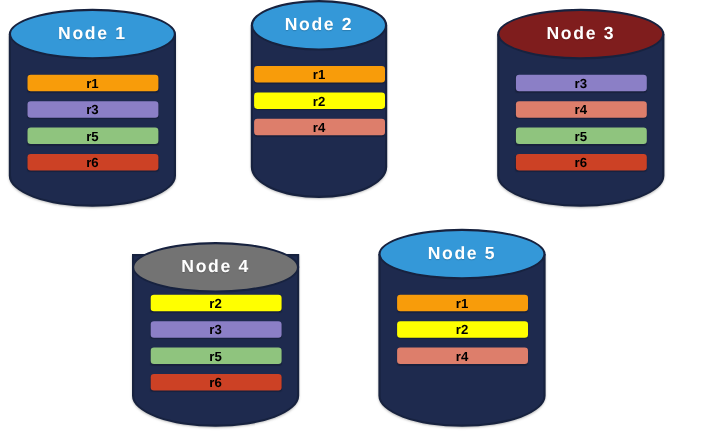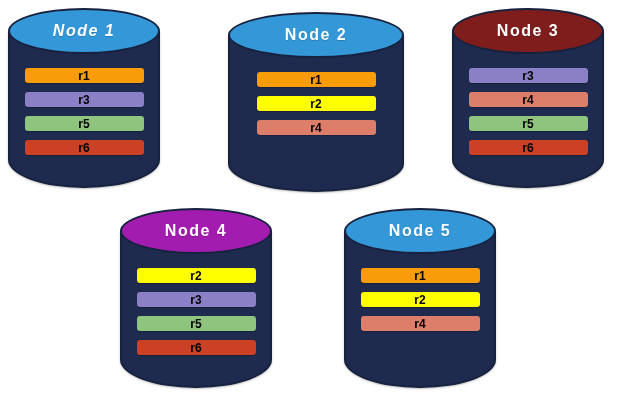--- a/index.html
+++ b/index.html
@@ -84,39 +84,39 @@
     box-shadow: 0 1px 1px rgba(0,0,0,0.22);
   }
   .replica-bar:last-child { margin-bottom: 0; }
 </style>
 </head>
 <body style="background: rgb(255, 255, 255);">
 
 <div id="canvas">
     <div class="node" style="left: 8px; top: 8px; width: 152px; height: 180px;">
       <div class="cyl-body" style="top: 23px; height: 157px; background: rgb(30, 42, 78); border-color: rgb(23, 34, 63);"></div>
-      <div class="cyl-top" style="top: 0px; height: 46px; background: rgb(52, 152, 216); border-color: rgb(23, 34, 63); font-style: italic;">
+      <div class="cyl-top" style="top: 0px; height: 46px; background: rgb(52, 152, 216); border-color: rgb(23, 34, 63);">
         <span class="node-label" style="color: rgb(255, 255, 255);">Node  1</span>
       </div>
       <div class="replica-stack" style="top: 60px;">
         <div class="replica-bar" style="background: rgb(248, 156, 10); width: 119px;">
           <span style="color: rgb(0, 0, 0);">r1</span>
         </div>
         <div class="replica-bar" style="background: rgb(139, 127, 198); width: 119px;">
           <span style="color: rgb(0, 0, 0);">r3</span>
         </div>
         <div class="replica-bar" style="background: rgb(143, 196, 126); width: 119px;">
           <span style="color: rgb(0, 0, 0);">r5</span>
         </div>
         <div class="replica-bar" style="background: rgb(204, 65, 37); width: 119px;">
           <span style="color: rgb(0, 0, 0);">r6</span>
         </div>
       </div>
     </div>
-    <div class="node" style="left: 228px; top: 12px; width: 176px; height: 180px;">
+    <div class="node" style="left: 228px; top: 0; width: 124px; height: 180px;">
       <div class="cyl-body" style="top: 23px; height: 157px; background: rgb(30, 42, 78); border-color: rgb(23, 34, 63);"></div>
       <div class="cyl-top" style="top: 0px; height: 46px; background: rgb(52, 152, 216); border-color: rgb(23, 34, 63);">
         <span class="node-label" style="color: rgb(255, 255, 255);">Node  2</span>
       </div>
       <div class="replica-stack" style="top: 60px;">
         <div class="replica-bar" style="background: rgb(248, 156, 10); width: 119px;">
           <span style="color: rgb(0, 0, 0);">r1</span>
         </div>
         <div class="replica-bar" style="background: rgb(255, 255, 0); width: 119px;">
           <span style="color: rgb(0, 0, 0);">r2</span>
@@ -141,21 +141,21 @@
         <div class="replica-bar" style="background: rgb(143, 196, 126); width: 119px;">
           <span style="color: rgb(0, 0, 0);">r5</span>
         </div>
         <div class="replica-bar" style="background: rgb(204, 65, 37); width: 119px;">
           <span style="color: rgb(0, 0, 0);">r6</span>
         </div>
       </div>
     </div>
     <div class="node" style="left: 120px; top: 208px; width: 152px; height: 180px;">
       <div class="cyl-body" style="top: 23px; height: 157px; background: rgb(30, 42, 78); border-color: rgb(23, 34, 63);"></div>
-      <div class="cyl-top" style="top: 0px; height: 46px; background: #a21caf; border-color: rgb(23, 34, 63);">
+      <div class="cyl-top" style="top: 12px; height: 46px; background: #737373; border-color: rgb(23, 34, 63);">
         <span class="node-label" style="color: rgb(255, 255, 255);">Node  4</span>
       </div>
       <div class="replica-stack" style="top: 60px;">
         <div class="replica-bar" style="background: rgb(255, 255, 0); width: 119px;">
           <span style="color: rgb(0, 0, 0);">r2</span>
         </div>
         <div class="replica-bar" style="background: rgb(139, 127, 198); width: 119px;">
           <span style="color: rgb(0, 0, 0);">r3</span>
         </div>
         <div class="replica-bar" style="background: rgb(143, 196, 126); width: 119px;">

